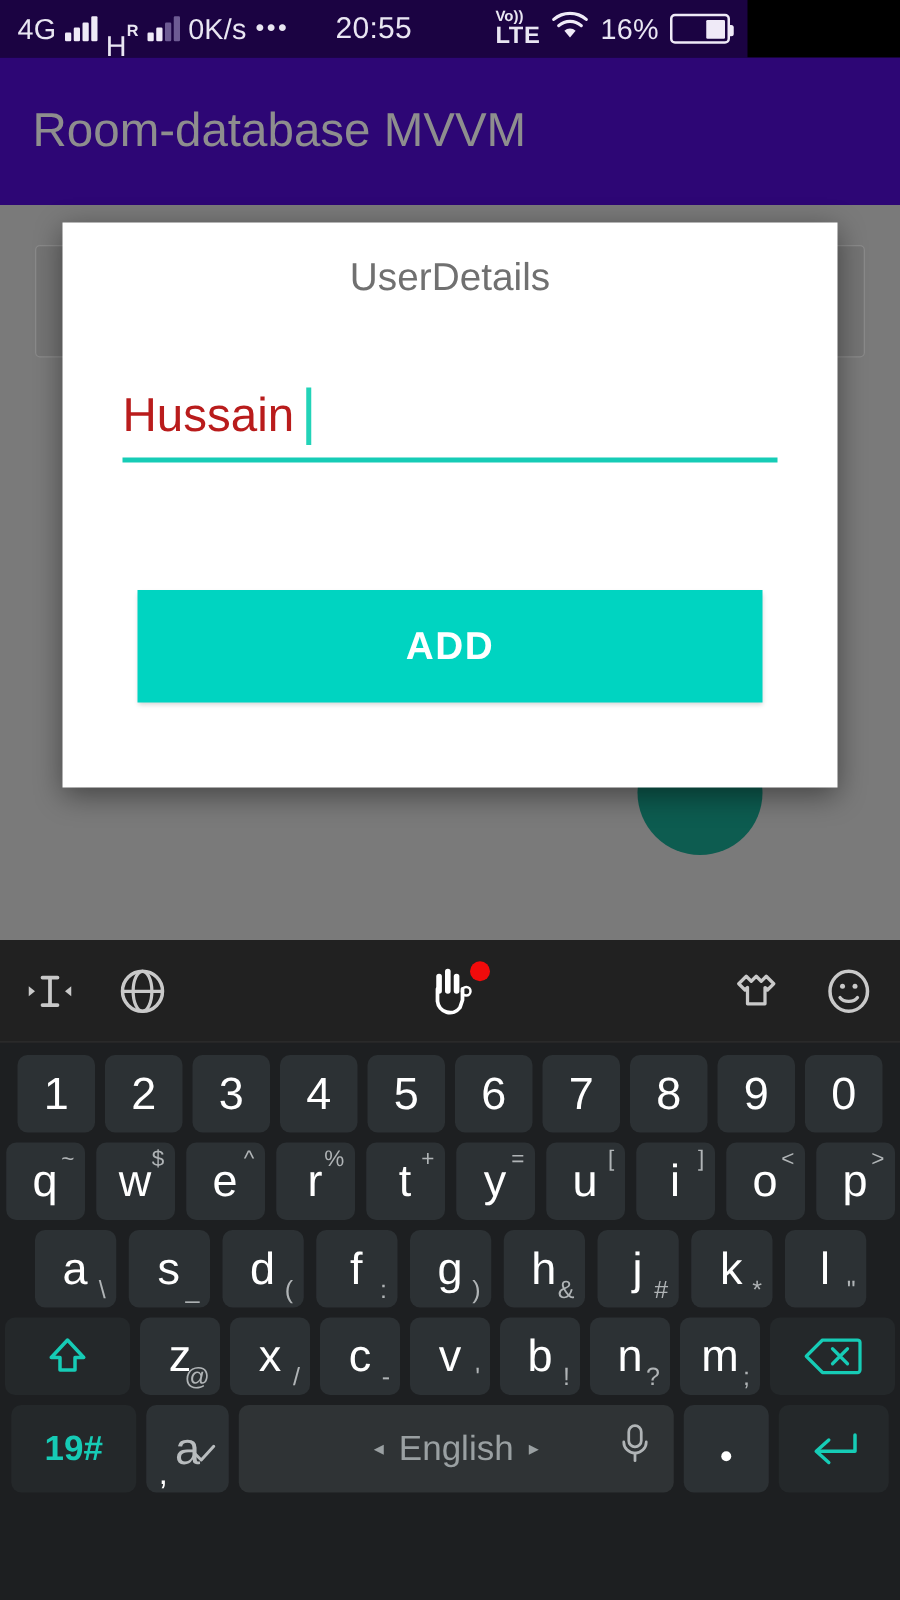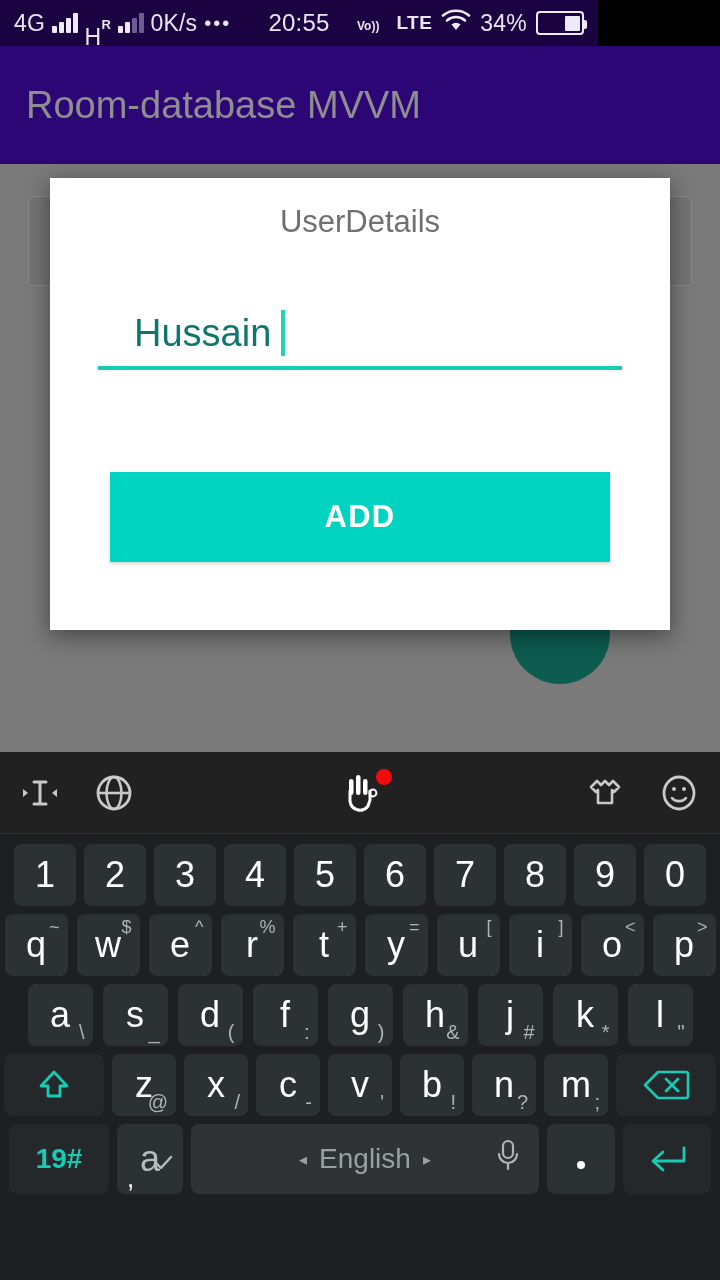--- a/index.html
+++ b/index.html
@@ -25,21 +25,21 @@
   .bars i{ display:block; width:4.5px; background:#efeaf7; border-radius:1px; }
   .bars i:nth-child(1){height:7px}
   .bars i:nth-child(2){height:11px}
   .bars i:nth-child(3){height:15px}
   .bars i:nth-child(4){height:20px}
   .bars.dim i{ background:#6d5b93; }
   .bars.dim i.lit{ background:#efeaf7; }
   .hr{ position:relative; font-size:23px;margin-top:29px; }
   .hr sup{ font-size:13px; position:relative; top:-7px; left:0px; font-weight:bold; }
   .dots{ letter-spacing:2px; font-size:20px; }
-  .volte{ display:flex; align-items:flex-end; line-height:.95; font-weight:bold;gap:17px; }
+  .volte{ display:flex; flex-direction:column; align-items:flex-start; line-height:.95; font-weight:bold; }
   .volte .t{ font-size:12px; letter-spacing:0; }
   .volte .b{ font-size:19px; letter-spacing:.5px; }
   .batt{ width:48px; height:24px; border:2.5px solid #efeaf7; border-radius:4px; position:relative; display:flex; justify-content:flex-end; padding:2.5px; }
   .batt::after{ content:""; position:absolute; right:-5px; top:7px; width:3px; height:9px; background:#efeaf7; border-radius:0 2px 2px 0; }
   .batt span{ display:block; width:36%; background:#efeaf7; border-radius:1px; }
 
   
   .appbar{
     position:absolute; top:46px; left:0; width:720px; height:118px;
     background:#2d0675; display:flex; align-items:center; padding:0 26px;
@@ -64,22 +64,22 @@
   .scrim{ position:absolute; top:164px; left:0; width:720px; height:588px; background:rgba(0,0,0,0.0); }
   .dialog{
     position:absolute; left:50px; top:178px; width:620px; height:452px;
     background:#ffffff; box-shadow:0 6px 22px rgba(0,0,0,.45);
   }
   .dlg-title{
     margin-top:26px; text-align:center; color:#707070; font-size:31px; font-weight:400;
   }
   .field-wrap{ position:absolute; left:48px; top:124px; width:524px; }
   .field-text{
-    font-size:38px; color:#0f766e; line-height:62px; height:62px;
-    white-space:nowrap; display:flex; align-items:center;margin-left:36px;
+    font-size:38px; color:#b91c1c; line-height:62px; height:62px;
+    white-space:nowrap; display:flex; align-items:center;
   }
   .caret{ display:inline-block; width:4px; height:46px; background:#22d3b8; margin-left:10px; }
   .underline{ height:4px; background:#16ccb6; width:524px; margin-top:2px; }
   .handle{
     position:absolute; left:176px; top:188px; width:42px; height:46px;
     background:#2f8fe8; border-radius:0 0 7px 7px;
   }
   .handle::before{
     content:""; position:absolute; left:0; top:-15px;
     border-left:21px solid transparent; border-right:21px solid transparent;
@@ -170,21 +170,21 @@
         <span class="t">Vo))</span>
         <span class="b">LTE</span>
       </span>
       <span>
         <svg width="30" height="22" viewBox="0 0 30 22">
           <path d="M15 21 L10.5 15.5 a7 7 0 0 1 9 0 Z" fill="#efeaf7"></path>
           <path d="M6 11.5 a13.5 13.5 0 0 1 18 0" stroke="#efeaf7" stroke-width="2.6" fill="none" stroke-linecap="round"></path>
           <path d="M2 6.5 a20 20 0 0 1 26 0" stroke="#efeaf7" stroke-width="2.6" fill="none" stroke-linecap="round"></path>
         </svg>
       </span>
-      <span>34%</span>
+      <span>16%</span>
       <span class="batt">
           <span></span>
         </span>
     </div>
   </div>
 
   <div class="appbar">
     <div class="title">Room-database MVVM</div>
   </div>
 

